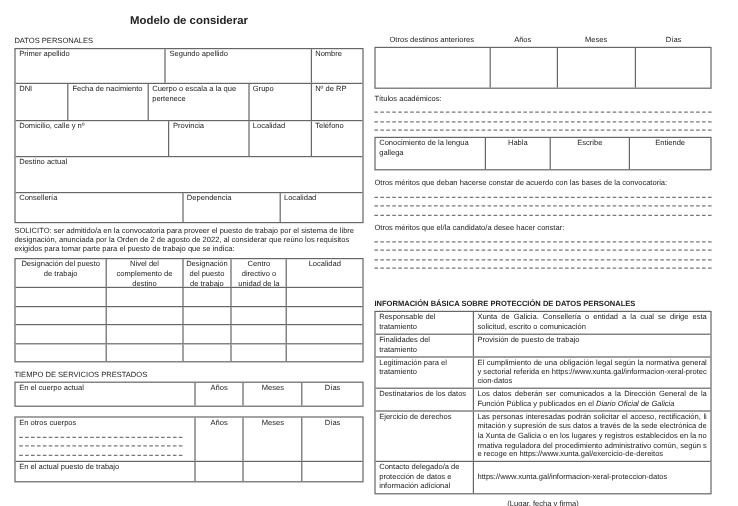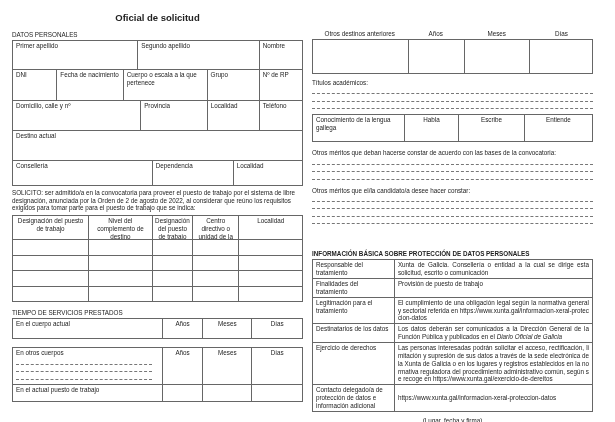--- a/index.html
+++ b/index.html
@@ -53,21 +53,21 @@
   .url { word-break: break-all; }
 </style>
 </head>
 <body>
 
 <div class="page">
 
   <div class="col-left">
 
     <div class="title">
-      <div class="t2">Oficial de solicitud</div>
+      <div class="t2">Modelo de considerar</div>
     </div>
 
     <div class="sec-label">DATOS PERSONALES</div>
 
     <div class="tbl">
       <div class="trow h28">
         <div class="tcell" style="width:43%"><span>Primer apellido</span></div>
         <div class="tcell" style="width:42%"><span>Segundo apellido</span></div>
         <div class="tcell" style="width:15%"><span>Nombre</span></div>
       </div>

